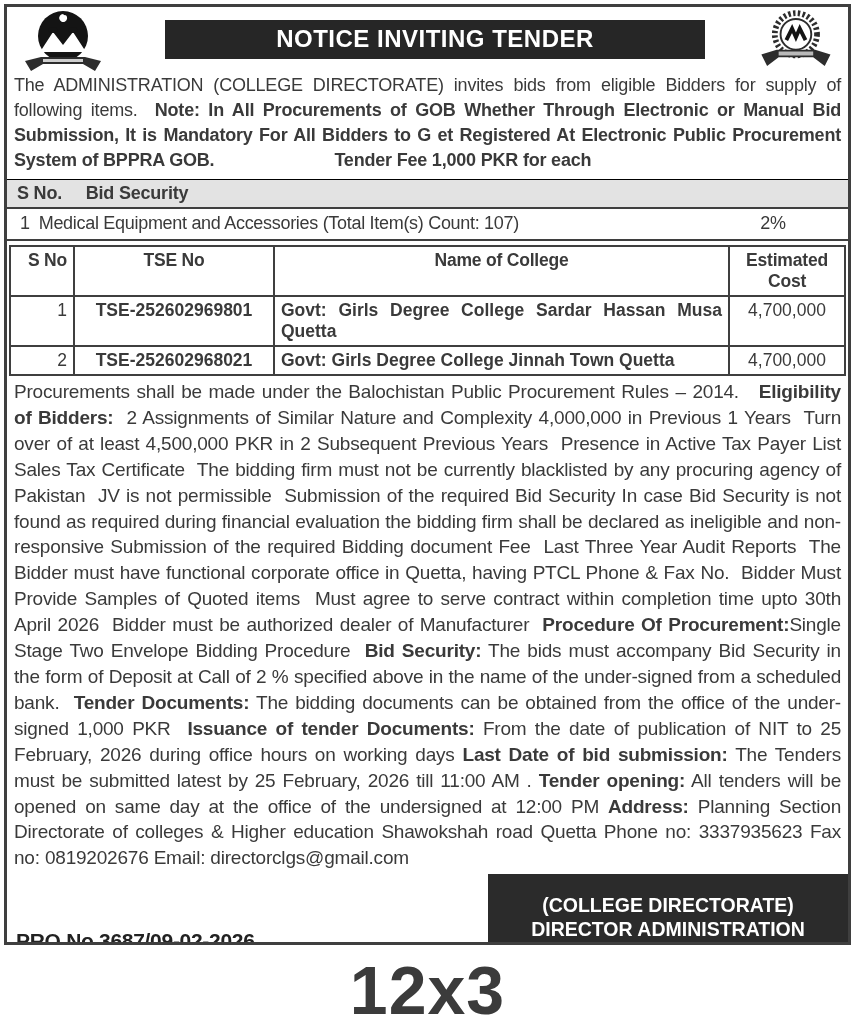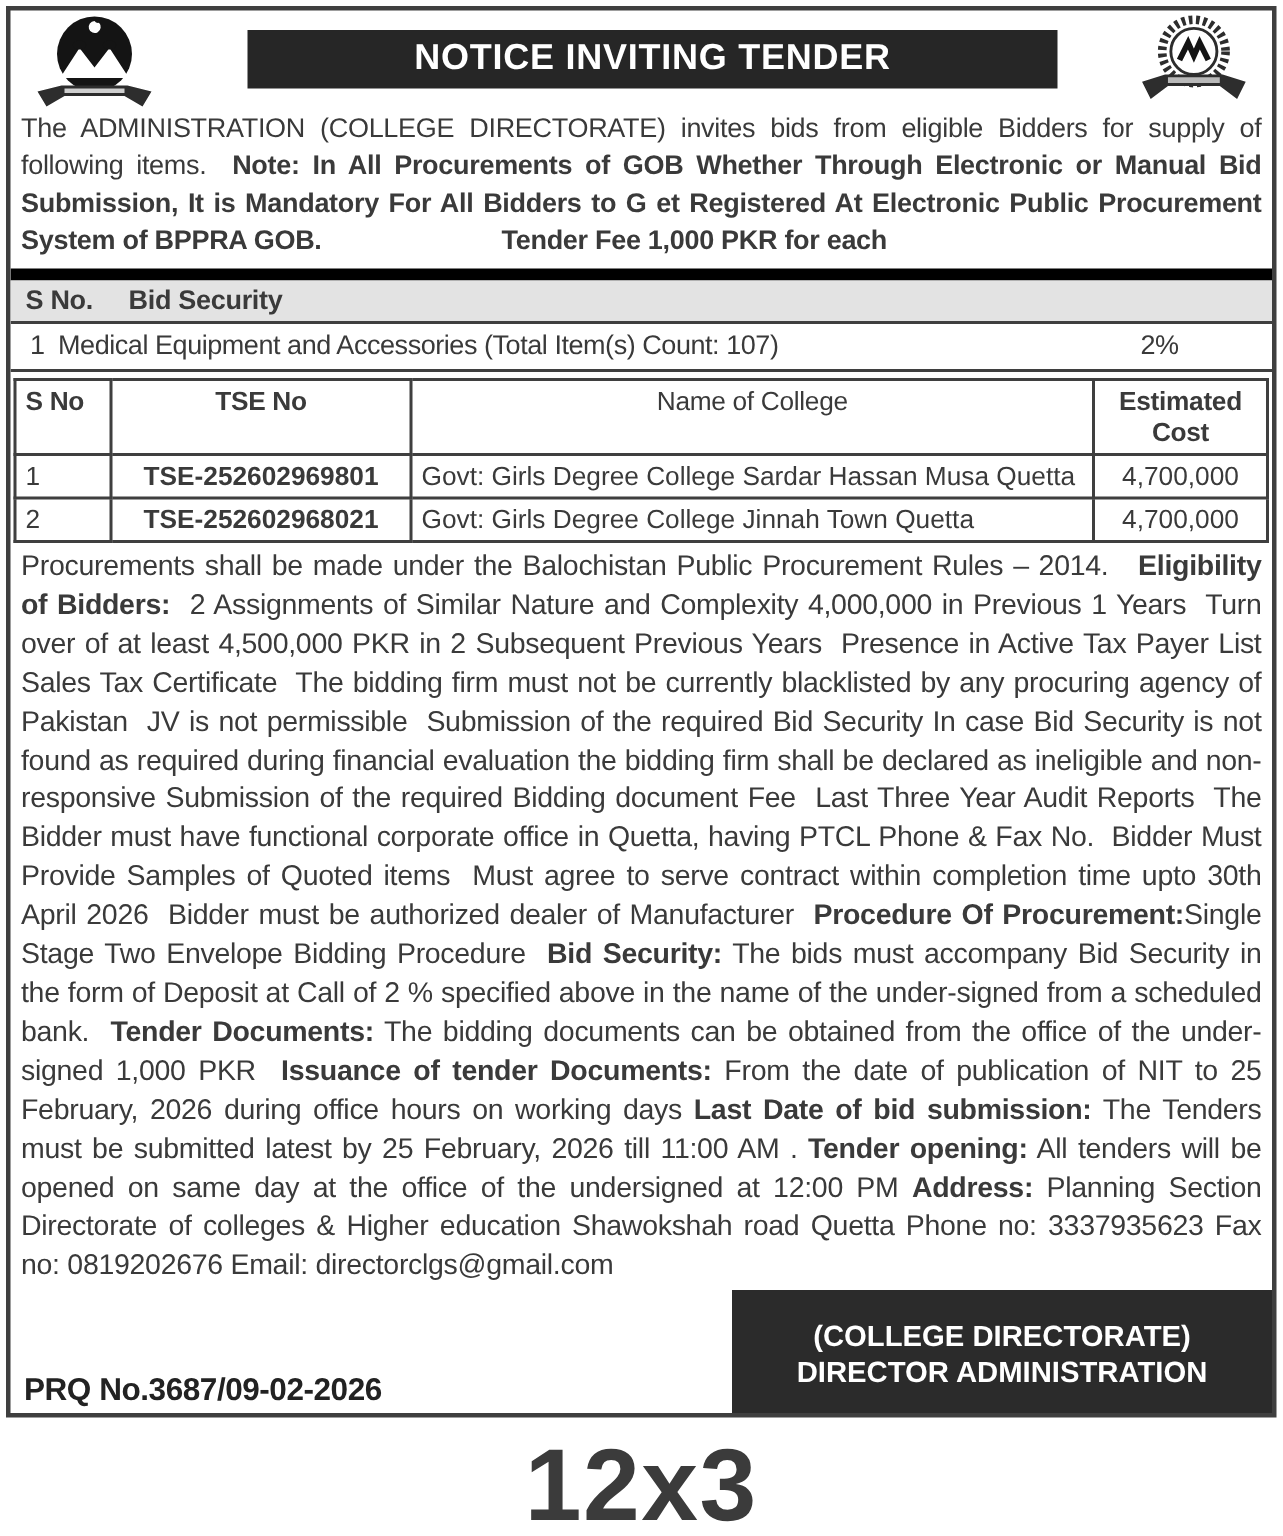--- a/index.html
+++ b/index.html
@@ -10,38 +10,38 @@
   .header { display:flex; align-items:flex-start; padding:2px 6px 0 6px; height:64px; }
   .logo { width:104px; flex:0 0 auto; }
   .banner { flex:1; margin:11px 33px 0 48px; background:#262626; color:#fff;
             text-align:center; font-weight:bold; font-size:24px; letter-spacing:0.5px;
             padding:5px 0 6px 0; }
   
   .intro { padding:2px 7px 4px 7px; font-size:18px; line-height:25px; text-align:justify; letter-spacing:-0.2px; }
   .hgap { display:inline-block; }
 
   
-  .class-table { border-top:8px solid #000000; border-bottom:2px solid #3f3f3f; margin-top:2px; }
+  .class-table { border-top:1px solid #000000; border-bottom:2px solid #3f3f3f; margin-top:2px; }
   .class-table .hrow { display:flex; background:#e3e3e3; border-bottom:2px solid #3f3f3f;
                        font-weight:bold; font-size:18px; padding:3px 0; letter-spacing:-0.2px; }
   .class-table .hrow .c1 { margin-left:10px; }
   .class-table .hrow .c2 { margin-left:30px; flex:1; }
   .class-table .hrow .c3 { width:150px; text-align:center; }
   .class-table .drow { display:flex; font-size:18px; padding:4px 0 5px 0; letter-spacing:-0.3px; }
   .class-table .drow .c1 { margin-left:13px; }
   .class-table .drow .c2 { margin-left:9px; flex:1; }
   .class-table .drow .c3 { width:150px; text-align:center; }
 
   
   .college-table { width:calc(100% - 4px); margin:4px 2px 0 2px; border-collapse:collapse; font-size:17.5px; }
   .college-table th, .college-table td { border:2px solid #3f3f3f; vertical-align:top; padding:3px 6px; }
   .college-table th { font-weight:bold; text-align:center; letter-spacing:-0.2px; }
-  .college-table .col-sno { width:64px; text-align:left; }
+  .college-table .col-sno { width:64px; text-align:right; }
   .college-table .col-tse { width:200px; text-align:center; font-weight:bold; }
-  .college-table .col-name { text-align:justify; font-weight:normal;border-radius:23px; }
+  .college-table .col-name { text-align:justify; font-weight:bold;border-radius:23px; }
   .college-table .col-cost { width:116px; text-align:center; }
 
   
   .terms { padding:3px 7px 0 7px; font-size:19px; line-height:25.9px; text-align:justify; letter-spacing:-0.2px; }
 
   
   .sign-row { position:relative; height:88px; }
   .prq { position:absolute; left:9px; bottom:6px; font-weight:bold; font-size:21px; color:#222; letter-spacing:-0.3px; }
   .director-box { position:absolute; right:0; top:3px; bottom:0; width:360px; background:#2b2b2b;
                   color:#fff; font-weight:bold; font-size:19.5px; line-height:24px;

